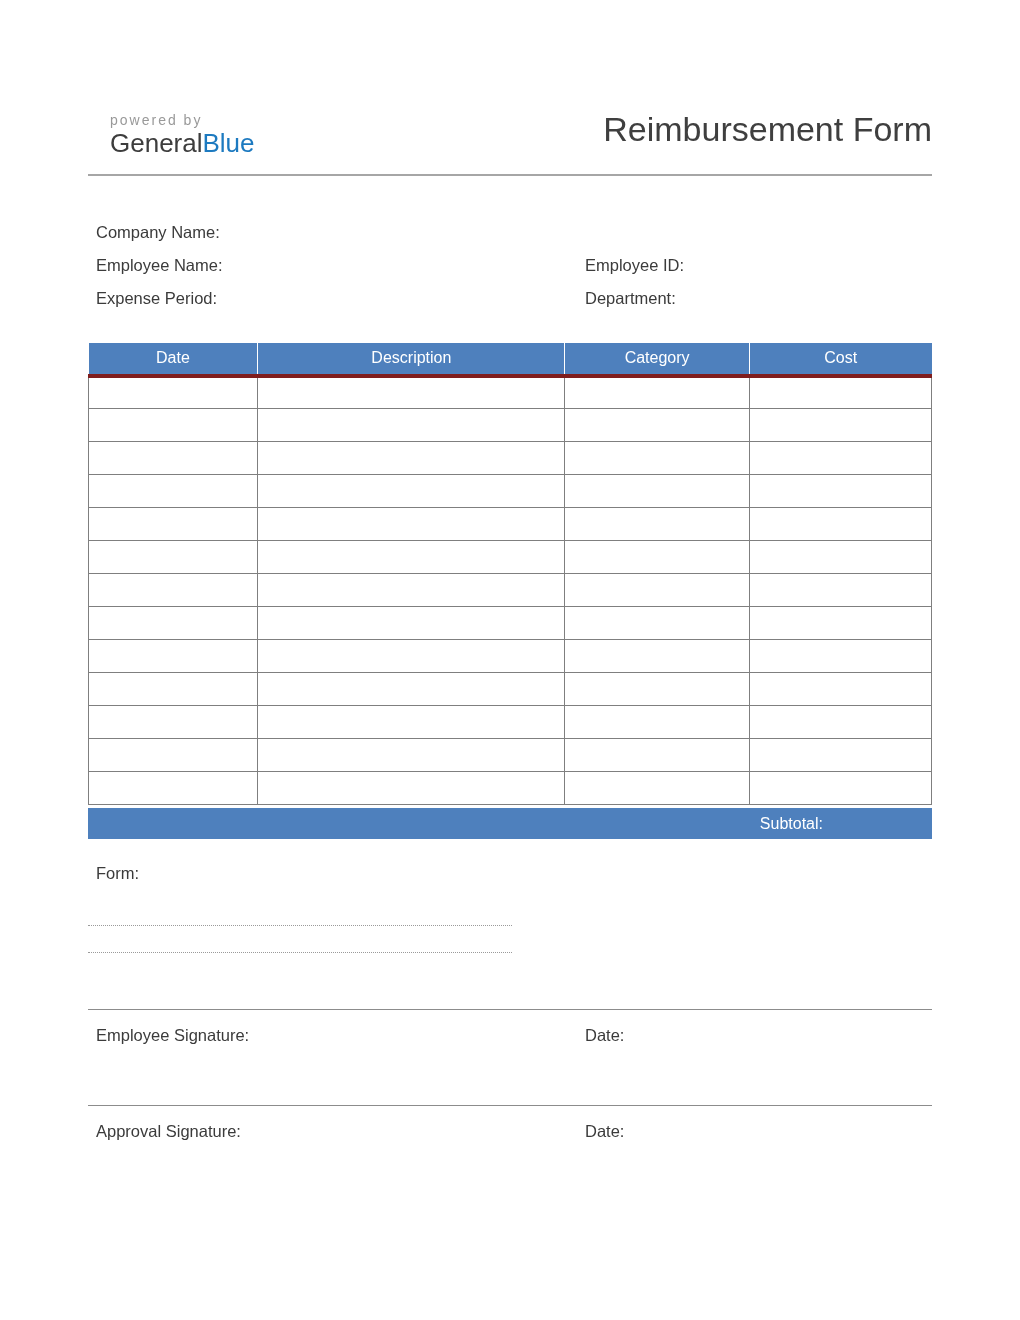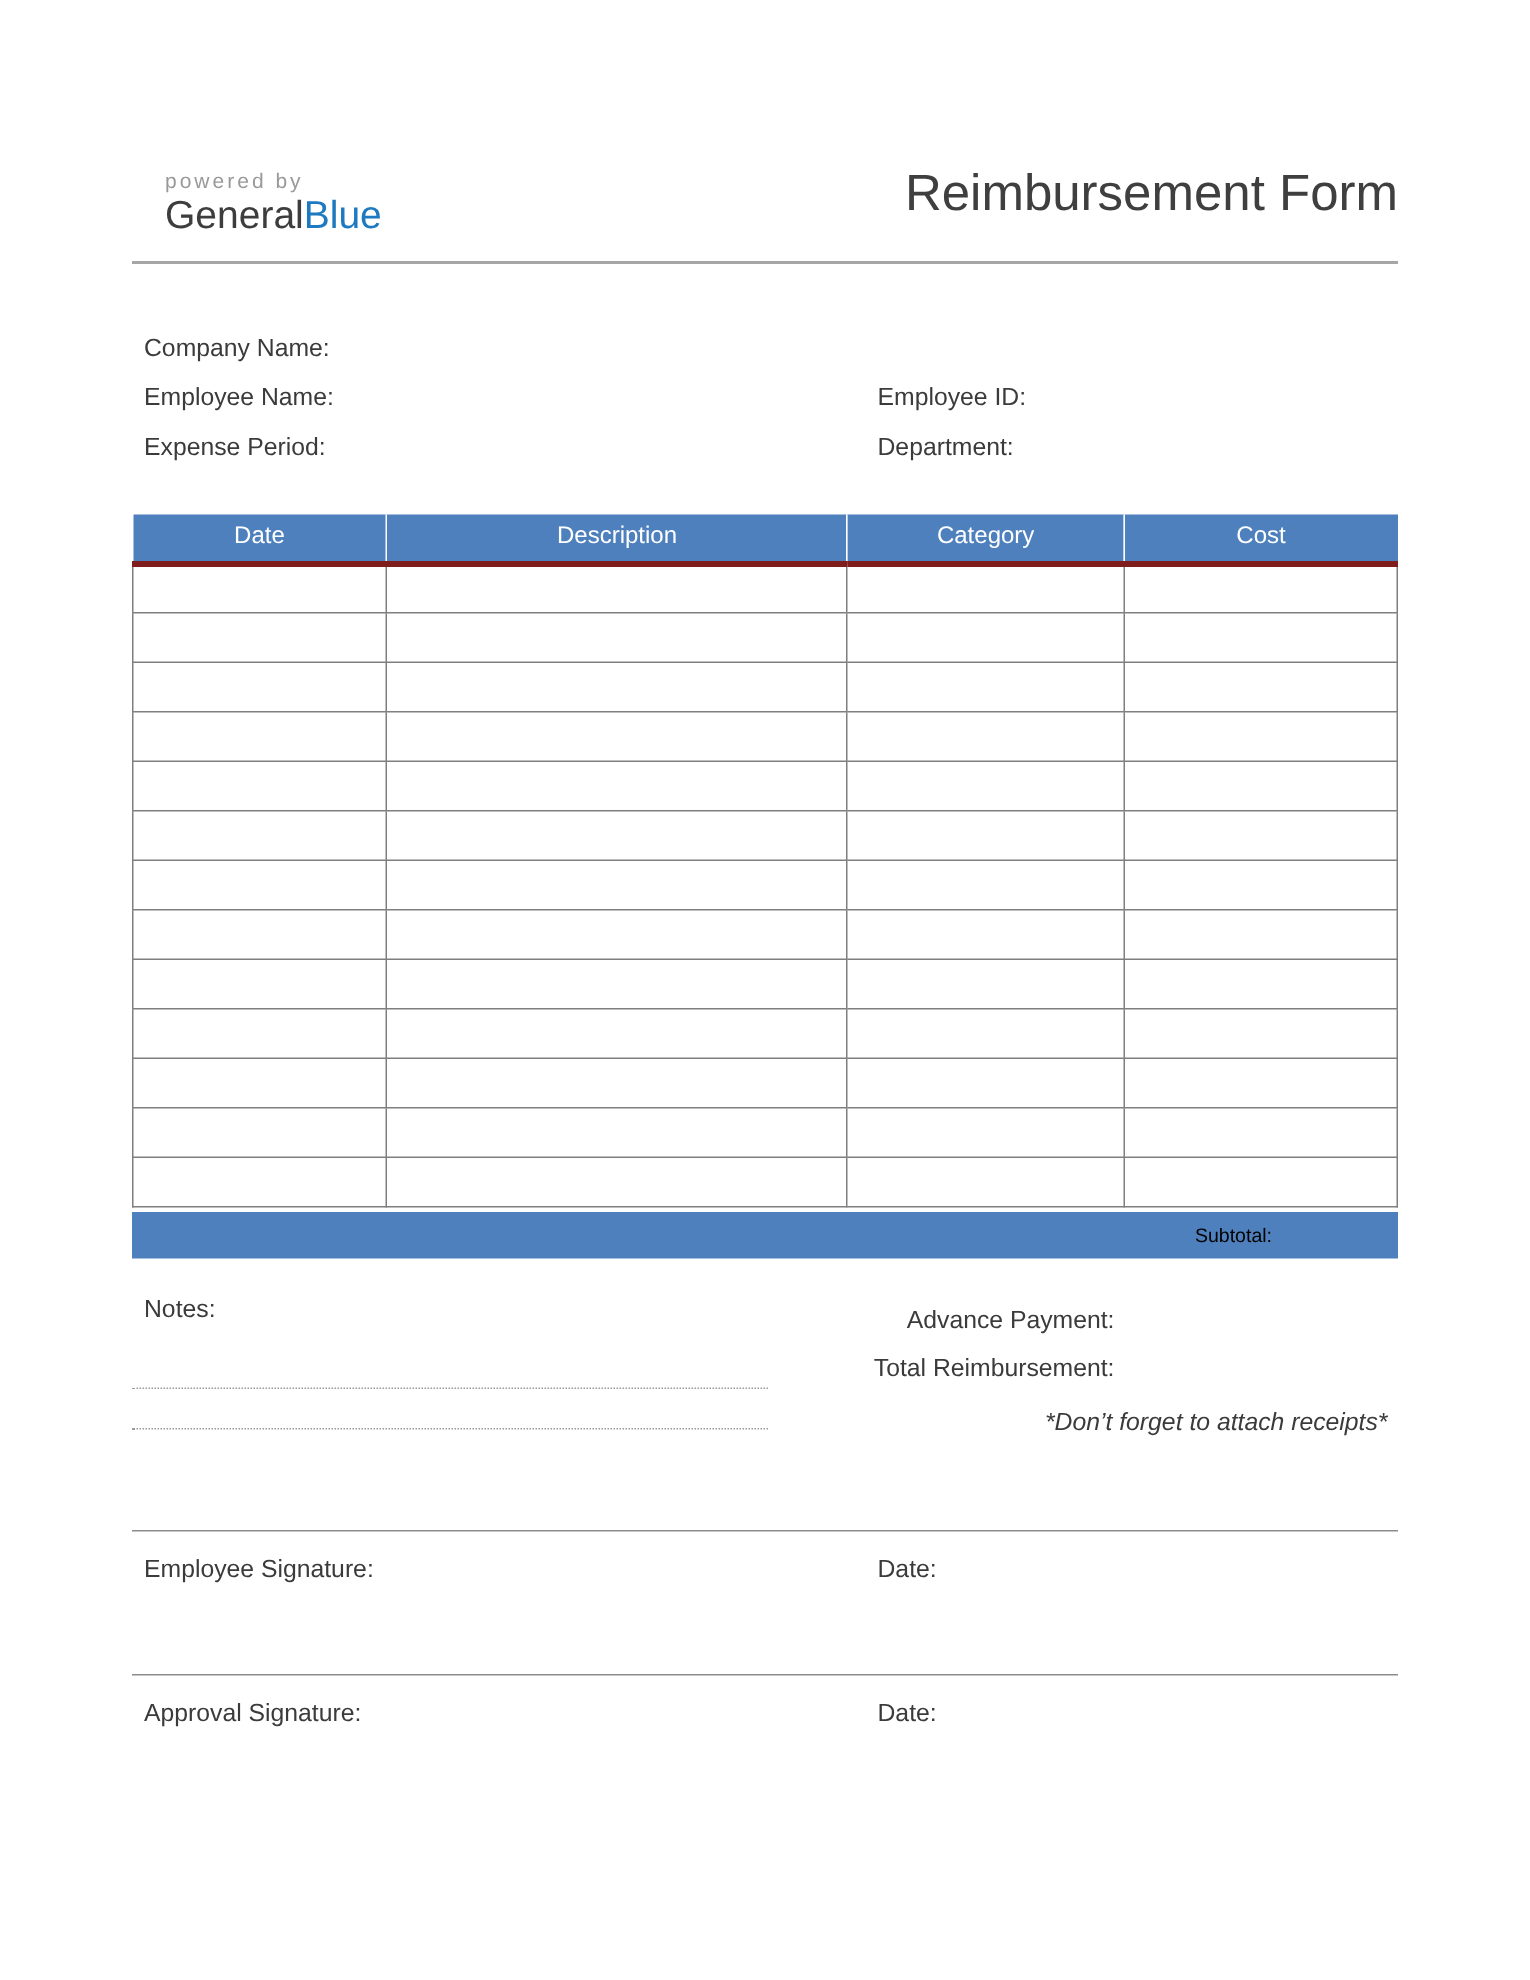--- a/index.html
+++ b/index.html
@@ -40,21 +40,21 @@
     background:var(--accent);color:#fff;font-weight:400;font-size:16px;
     height:33px;border:1px solid #fff;border-top:none;border-bottom:4px solid #7f1d1d;
   }
   .expense-table th:first-child{border-left:none;}
   .expense-table th:last-child{border-right:none;}
   .expense-table td{height:33px;border:1px solid #7f7f7f;background:#fff;}
   .subtotal-bar{
     margin-top:3px;height:31px;background:var(--accent);
     display:flex;justify-content:flex-end;align-items:center;
   }
-  .subtotal-bar span{color:#000000;font-size:13px;margin-right:84px;}
+  .subtotal-bar span{color:#ffffff;font-size:16px;margin-right:109px;}
   
   .notes-totals{margin-top:25px;display:flex;justify-content:space-between;}
   .notes-col{width:424px;font-size:16.5px;}
   .notes-label{padding-left:8px;}
   .note-line{height:27px;border-bottom:1px dotted #9a9a9a;}
   .note-line.first{margin-top:16px;}
   .totals-col{width:412px;font-size:16.5px;}
   .totals-line{text-align:right;padding-right:189px;line-height:32px;}
   .receipts-note{text-align:right;padding-right:7px;font-style:italic;margin-top:4px;line-height:32px;}
   
@@ -204,29 +204,24 @@
         </tr>
       </tbody>
   </table>
 
   <div class="subtotal-bar">
     <span>Subtotal:</span>
   </div>
 
   <div class="notes-totals">
     <div class="notes-col">
-      <div class="notes-label">Notes:</div>
+      <div class="notes-label">Form:</div>
       <div class="note-line first"></div>
       <div class="note-line"></div>
     </div>
-    <div class="totals-col">
-      <div class="totals-line">Advance Payment:</div>
-      <div class="totals-line">Total Reimbursement:</div>
-      <div class="receipts-note">*Don’t forget to attach receipts*</div>
-    </div>
   </div>
 
   <div class="sig-block employee">
     <div class="sig-row">
       <div class="sig-cell">
         <span>Employee Signature:</span>
         <span class="value-blank"></span>
       </div>
       <div class="sig-cell">
         <span>Date:</span>

